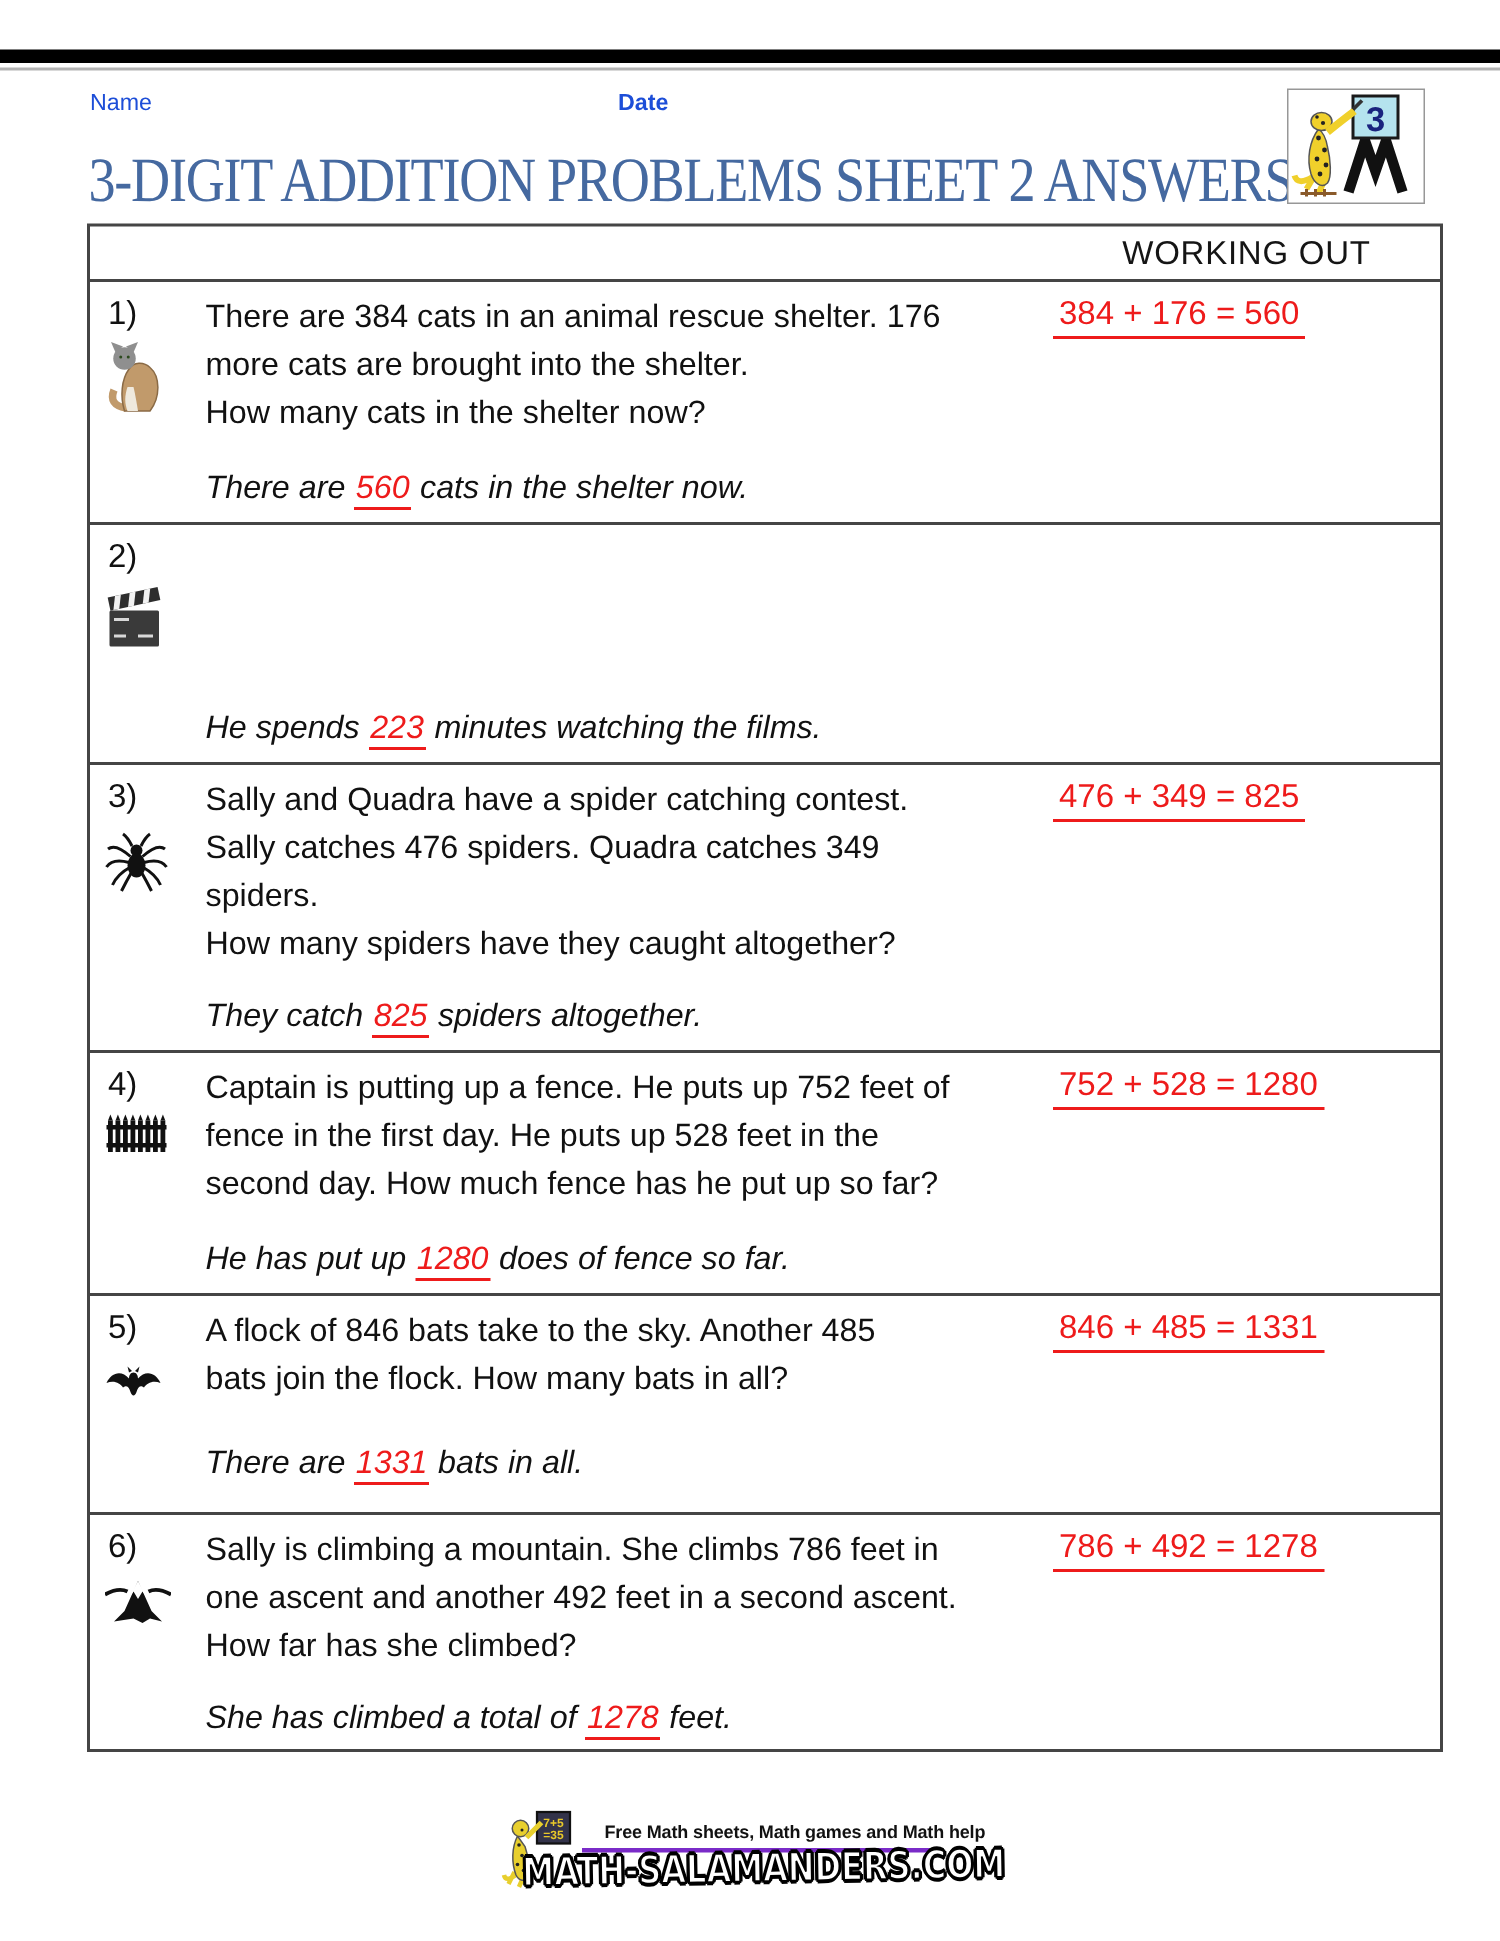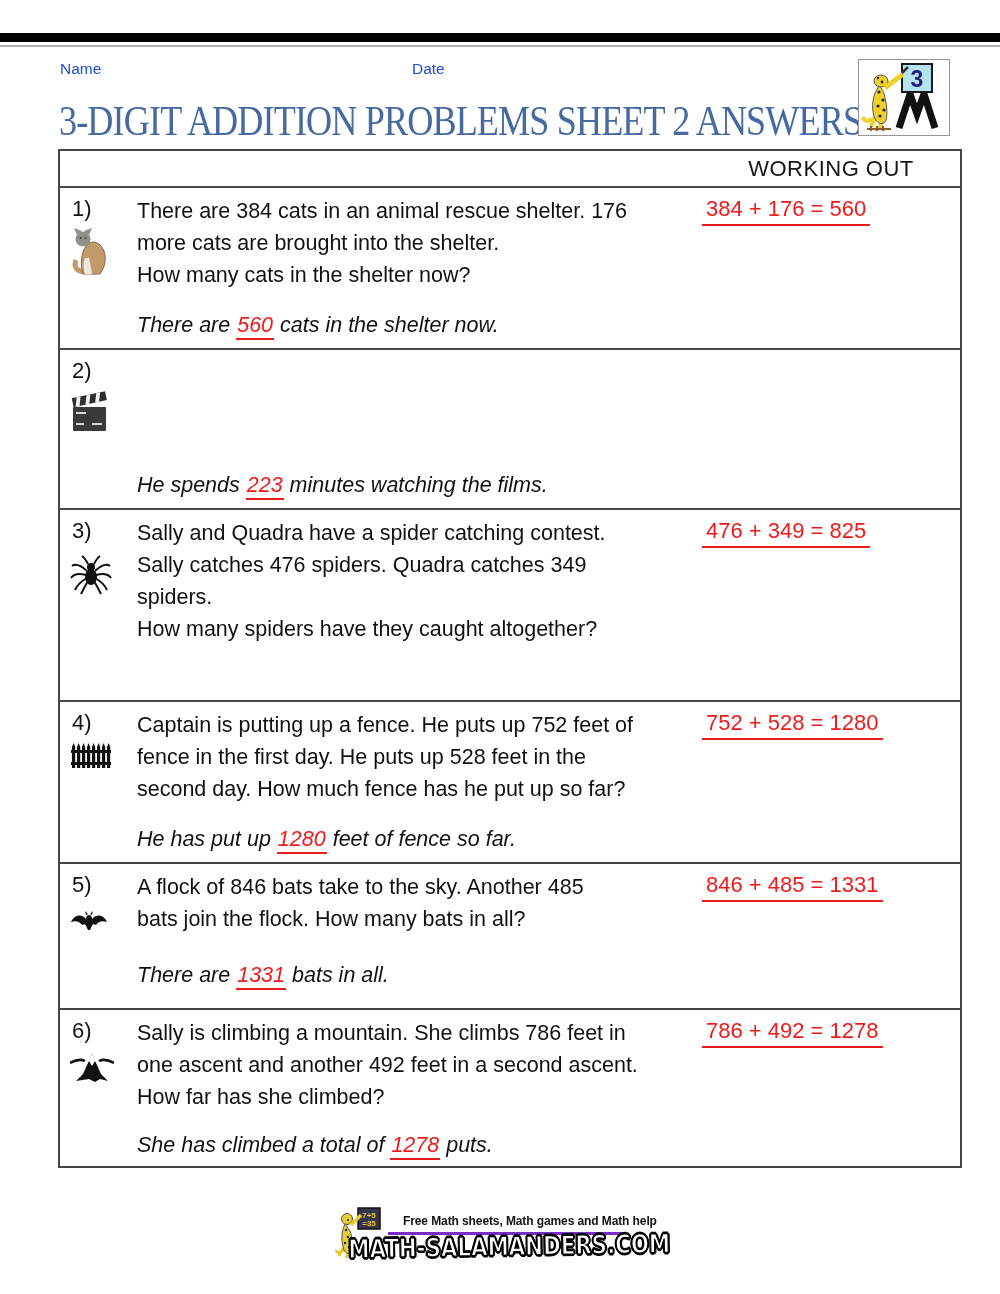--- a/index.html
+++ b/index.html
@@ -7,21 +7,21 @@
         font-family:"Liberation Sans",sans-serif;color:#111;overflow:hidden;}
 
   .abs{position:absolute;}
 
   
   #top-rule-thick{left:0;top:33px;width:1000px;height:9px;background:#000;}
   #top-rule-thin{left:0;top:45px;width:1000px;height:2px;background:#b3b3b3;}
 
   .field-label{font-size:15.5px;color:#1d4ed8;}
   #name-label{left:60px;top:60px;}
-  #date-label{left:412px;top:60px;}
+  #date-label{left:412px;top:60px;font-weight:bold;}
 
   #page-title{left:59px;top:97px;font-family:"Liberation Serif",serif;
       font-size:42px;color:#4569a0;white-space:nowrap;letter-spacing:-1px;
       transform:scaleX(.86);transform-origin:left top;}
 
   #logo-box{left:858px;top:59px;width:90px;height:75px;border:1px solid #979797;background:#fff;}
 
   
   #worksheet-table{left:58px;top:149px;width:904px;height:1019px;
       border:2px solid #454545;box-sizing:border-box;}
@@ -147,20 +147,21 @@
             <path d="M18 14 Q15 8 12 6 M24 14 Q27 8 30 6"></path>
           </g>
           <circle cx="21" cy="17" r="4" fill="#111"></circle>
           <ellipse cx="21" cy="27" rx="6" ry="8" fill="#111"></ellipse>
         </svg>
       </div>
       <div class="qtext">Sally and Quadra have a spider catching contest.
 Sally catches 476 spiders. Quadra catches 349
 spiders.
 How many spiders have they caught altogether?</div>
+      <div class="panswer"><span>They catch </span><span class="red-underlined">825</span><span> spiders altogether.</span></div>
       <div class="pworking"><span>476 + 349 = 825</span></div>
     </div>
 
     <div class="trow" style="height:162px">
       <div class="pnum">4)</div>
       <div class="picon">
         <svg width="42" height="30" viewBox="0 0 42 30">
           <g fill="#111">
             <rect x="1" y="8" width="40" height="3"></rect>
             <rect x="1" y="20" width="40" height="3"></rect>
@@ -181,21 +182,21 @@
                 <path d="M32 5 L33.6 1 L35.2 5 Z"></path>
               <rect x="37" y="5" width="3.2" height="21"></rect>
                 <path d="M37 5 L38.6 1 L40.2 5 Z"></path>
             </g>
           </g>
         </svg>
       </div>
       <div class="qtext">Captain is putting up a fence. He puts up 752 feet of
 fence in the first day. He puts up 528 feet in the
 second day. How much fence has he put up so far?</div>
-      <div class="panswer"><span>He has put up </span><span class="red-underlined">1280</span><span> feet of fence so far.</span></div>
+      <div class="panswer"><span>He has put up </span><span class="red-underlined">1280</span><span> does of fence so far.</span></div>
       <div class="pworking"><span>752 + 528 = 1280</span></div>
     </div>
 
     <div class="trow" style="height:146px">
       <div class="pnum">5)</div>
       <div class="picon" style="top:46px">
         <svg width="38" height="26" viewBox="0 0 38 26">
           <path d="M19 5 C21 5 22 7 22 9 C27 3 34 5 37 12 C32 10 28 12 26 15 C23 13 22 15 21 18 C20 21 18 21 17 18 C16 15 15 13 12 15 C10 12 6 10 1 12 C4 5 11 3 16 9 C16 7 17 5 19 5 Z" fill="#111"></path>
           <path d="M16 5 L15 1 L18 4 Z" fill="#111"></path>
             <path d="M22 5 L23 1 L20 4 Z" fill="#111"></path>
@@ -213,21 +214,21 @@
         <svg width="44" height="36" viewBox="0 0 44 36">
           <path d="M0 15 Q9 10 15 13" stroke="#111" stroke-width="2.5" fill="none"></path>
           <path d="M29 13 Q35 10 44 15" stroke="#111" stroke-width="2.5" fill="none"></path>
           <path d="M6 33 L13 26 L22 6 L31 26 L38 33 L30 31 L25 34 L19 31 Z" fill="#111"></path>
           <path d="M16 17 L22 6 L28 17 L25 13 L22 18 L19 13 Z" fill="#fff"></path>
         </svg>
       </div>
       <div class="qtext">Sally is climbing a mountain. She climbs 786 feet in
 one ascent and another 492 feet in a second ascent.
 How far has she climbed?</div>
-      <div class="panswer"><span>She has climbed a total of </span><span class="red-underlined">1278</span><span> puts.</span></div>
+      <div class="panswer"><span>She has climbed a total of </span><span class="red-underlined">1278</span><span> feet.</span></div>
       <div class="pworking"><span>786 + 492 = 1278</span></div>
     </div>
 
   </div>
 
   <div class="abs" id="footer">
     <svg id="footer-logo" width="52" height="58" viewBox="0 0 52 58">
       <rect x="24" y="2" width="22" height="21" fill="#33334a" stroke="#111" stroke-width="1.5"></rect>
       <text x="35" y="12" font-size="8" font-weight="bold" fill="#e8c82a" text-anchor="middle">7+5</text>
       <text x="35" y="20" font-size="8" font-weight="bold" fill="#e8c82a" text-anchor="middle">=35</text>

